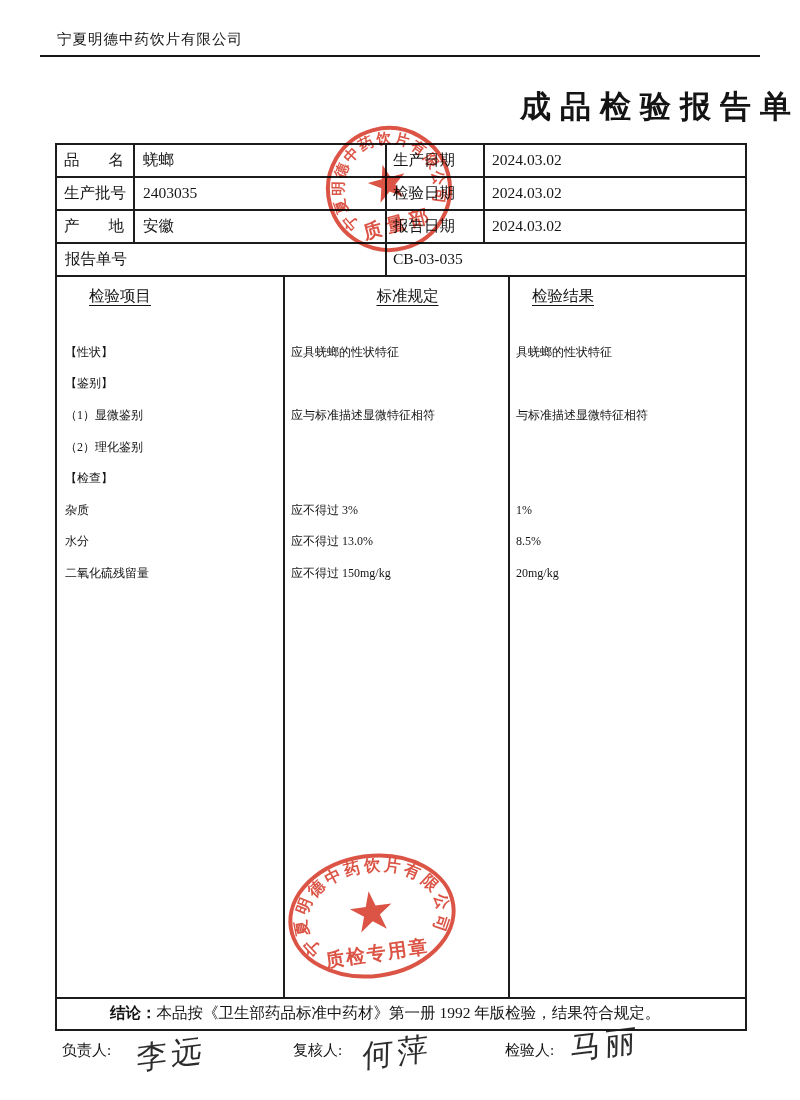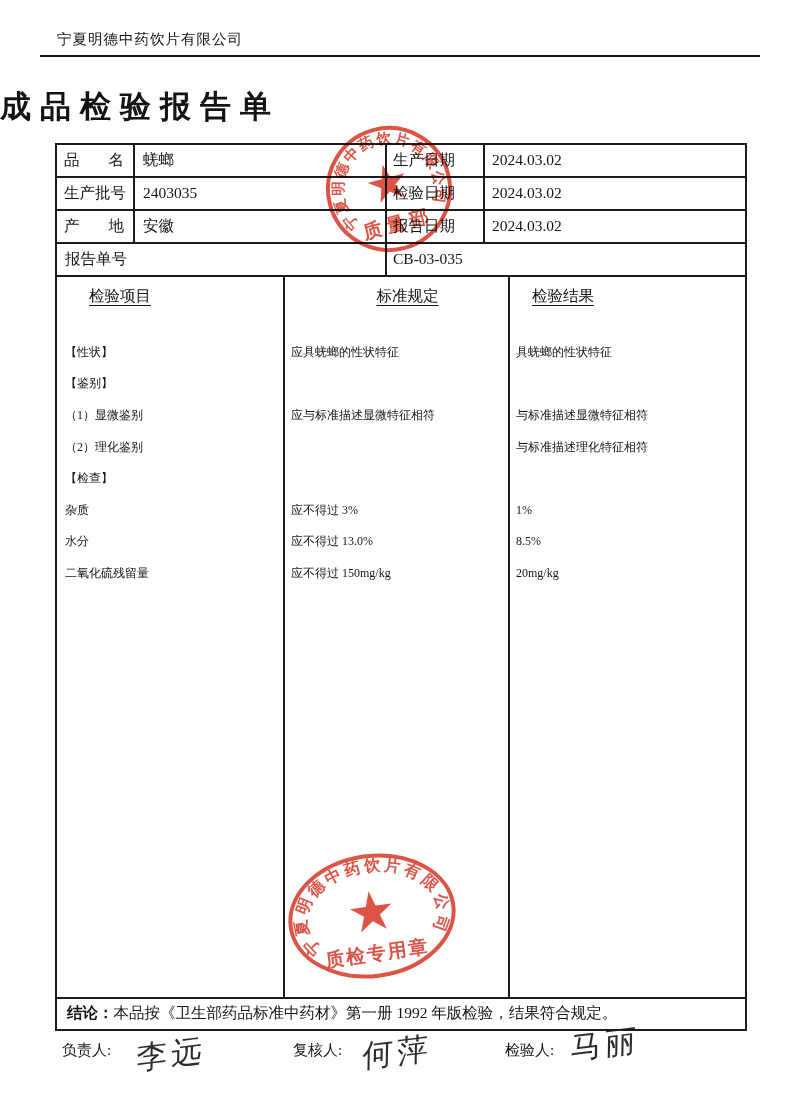--- a/index.html
+++ b/index.html
@@ -6,31 +6,31 @@
   .page{
     position:relative;width:800px;height:1100px;background:#ffffff;margin:0 auto;
     font-family:"Liberation Serif","DejaVu Serif",serif;color:#141414;overflow:hidden;
   }
   .abs{position:absolute;}
   
   .company{left:57px;top:30px;font-size:14.5px;letter-spacing:1px;}
   .doccode{right:52px;top:30px;font-size:14.5px;}
   .head-rule{left:40px;top:55px;width:720px;height:2px;background:#161616;}
   
-  .title{left:0;top:86px;width:800px;text-align:left;font-size:31px;font-weight:bold;letter-spacing:9px;}
+  .title{left:0;top:86px;width:800px;text-align:right;font-size:31px;font-weight:bold;letter-spacing:9px;}
   
   .hline{height:2px;background:#1c1c1c;left:55px;width:692px;}
   .vline{width:2px;background:#1c1c1c;}
   
   .cell{font-size:15.5px;line-height:33px;height:33px;white-space:nowrap;}
   .jlabel{width:60px;padding:0 9px;text-align:justify;text-align-last:justify;}
   .spec-head{font-size:15.5px;line-height:26px;}
   .u{text-decoration:underline;text-underline-offset:4px;margin-left:24px;}
   .srow{font-size:12px;line-height:24px;white-space:nowrap;}
-  .concl{font-size:15.5px;line-height:32px;white-space:nowrap;}
+  .concl{font-size:15.5px;line-height:32px;white-space:nowrap;margin-left:43px;}
   .b{font-weight:bold;}
   
   .sig-label{font-size:15px;line-height:20px;}
   .sig-name{font-size:31px;color:#1b1b1b;transform:rotate(-7deg) skewX(-8deg);transform-origin:left bottom;opacity:.92;letter-spacing:4px;}
   
   .stamp{mix-blend-mode:multiply;opacity:.88;}
   .stamp .ring{fill:none;stroke:#d63c2c;}
   .stamp .red{fill:#d63c2c;}
 </style>
 </head>
@@ -84,21 +84,20 @@
   <div class="abs srow" style="left:291px;top:340px">应具蜣螂的性状特征</div>
   <div class="abs srow" style="left:516px;top:340px">具蜣螂的性状特征</div>
 
   <div class="abs srow" style="left:65px;top:371px">【鉴别】</div>
 
   <div class="abs srow" style="left:65px;top:403px">（1）显微鉴别</div>
   <div class="abs srow" style="left:291px;top:403px">应与标准描述显微特征相符</div>
   <div class="abs srow" style="left:516px;top:403px">与标准描述显微特征相符</div>
 
   <div class="abs srow" style="left:65px;top:435px">（2）理化鉴别</div>
-  <div class="abs srow" style="left:516px;top:435px">与标准描述理化特征相符</div>
 
   <div class="abs srow" style="left:65px;top:466px">【检查】</div>
 
   <div class="abs srow" style="left:65px;top:498px">杂质</div>
   <div class="abs srow" style="left:291px;top:498px">应不得过 3%</div>
   <div class="abs srow" style="left:516px;top:498px">1%</div>
 
   <div class="abs srow" style="left:65px;top:529px">水分</div>
   <div class="abs srow" style="left:291px;top:529px">应不得过 13.0%</div>
   <div class="abs srow" style="left:516px;top:529px">8.5%</div>

